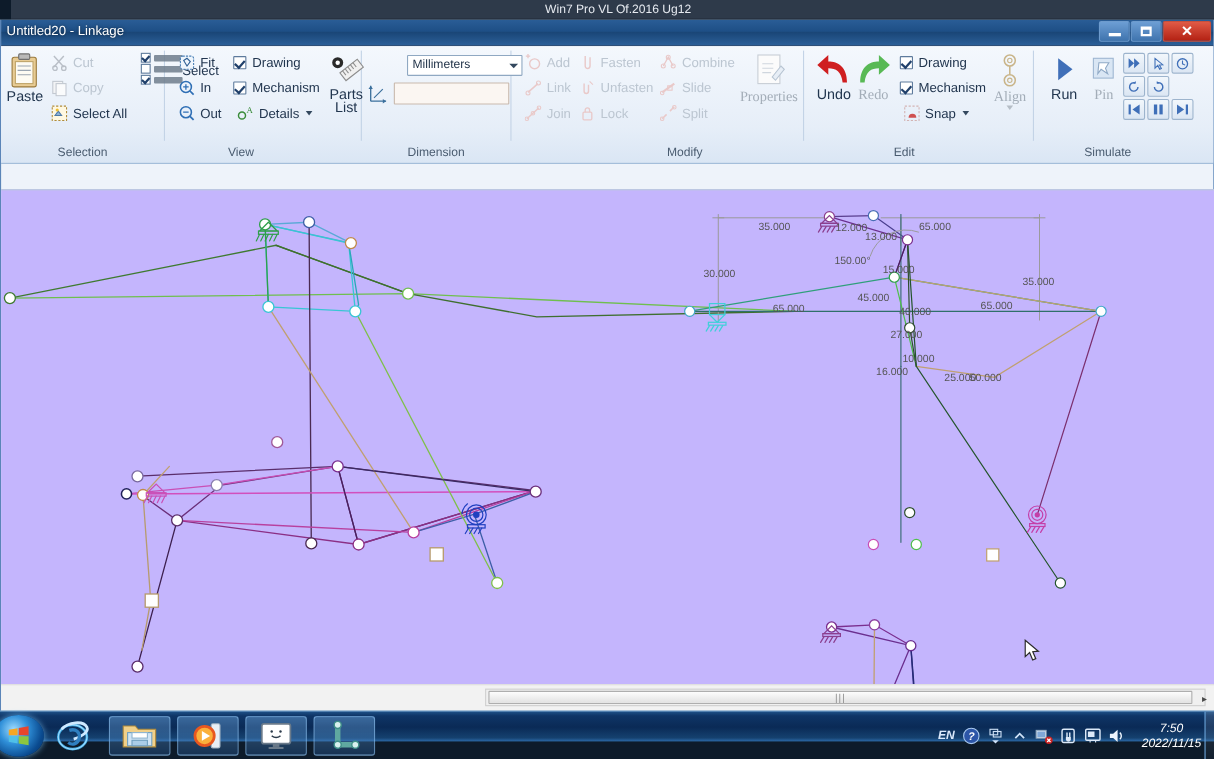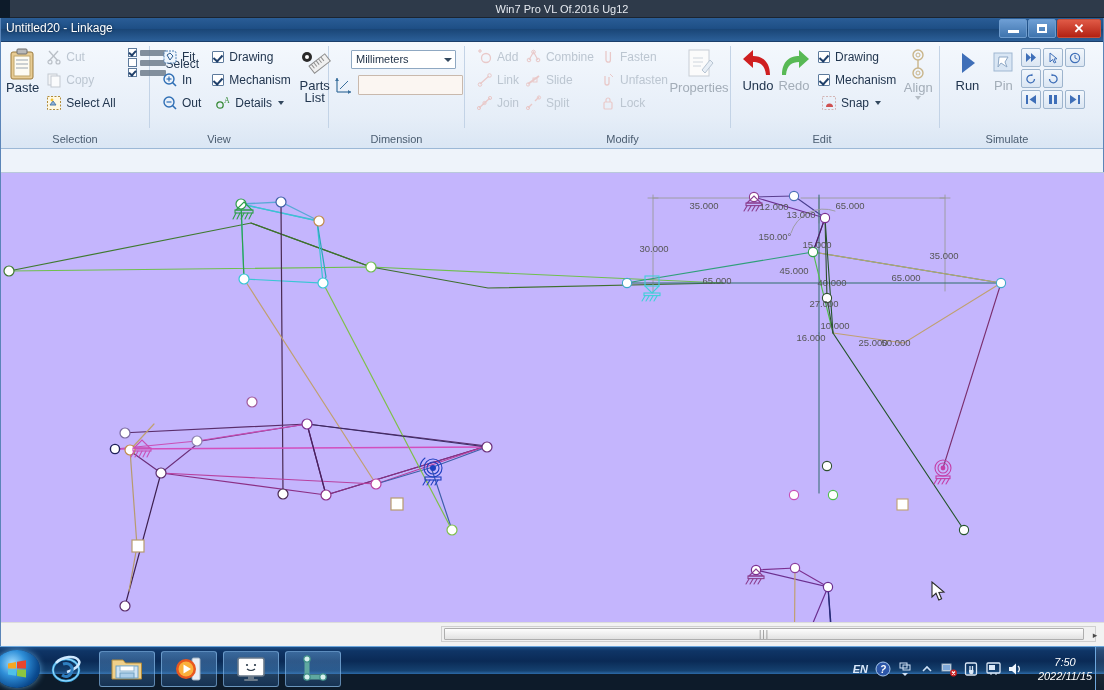--- a/index.html
+++ b/index.html
@@ -100,21 +100,21 @@
     height: 16px; line-height: 14px; text-align: center;
     font-size: 11px; color: #4a5c70;
   }
   .rsep { width: 1px; margin: 4px 0 20px 0; background: #c3d3e6; align-self: stretch; }
 
   .btn-big {
     display: flex; flex-direction: column; align-items: center;
     width: 52px; padding-top: 2px; font-size: 13px; color: #22364f;
     text-align: center; line-height: 12px;
   }
-  .btn-big.disabled { color: #a3adb8; }
+  .btn-big.disabled { color: #a3adb8; font-family: Liberation Serif, serif; }
   .btn-col { display: flex; flex-direction: column; gap: 2px; }
   .btn-sm {
     display: flex; align-items: center; gap: 4px;
     height: 21px; padding: 0 3px; font-size: 12px; color: #22364f;
     white-space: nowrap;
   }
   .btn-sm.disabled { color: #bcc6d1; }
   .ico { width: 16px; height: 16px; flex: none; display: block; }
 
   .chk { display: flex; align-items: center; gap: 5px; height: 21px; font-size: 12px; color: #22364f; }
@@ -386,21 +386,21 @@
             <span>List</span>
           </div>
         </div>
         <div class="rlabel" style="padding-right:40px">View</div>
       </div>
 
       <div class="rsep"></div>
 
       <div class="rgroup" style="width:135px">
         <div class="rbody" style="flex-direction:column;padding-top:8px">
-          <div class="combo" style="margin-left:17px">
+          <div class="combo" style="margin-left:36px">
             <span>Millimeters</span>
             <span class="arrow"></span>
           </div>
           <div style="display:flex;align-items:center;gap:4px;margin-top:6px">
             <svg class="ico" style="width:20px;height:20px" viewBox="0 0 20 20">
               <line x1="3" y1="17" x2="3" y2="3" stroke="#3a6f9c" stroke-width="1.2"></line>
               <line x1="3" y1="17" x2="17" y2="17" stroke="#3a6f9c" stroke-width="1.2"></line>
               <path d="M3 3 l-2 3 h4 z" fill="#3a6f9c"></path>
               <path d="M17 17 l-3 -2 v4 z" fill="#3a6f9c"></path>
               <line x1="6" y1="14" x2="14" y2="6" stroke="#3a6f9c"></line>
@@ -439,20 +439,43 @@
                 <circle cx="7.5" cy="8" r="1.6" fill="none" stroke="#e9c9c9"></circle>
                 <circle cx="13" cy="3" r="1.6" fill="none" stroke="#e9c9c9"></circle>
               </svg>
               <span>Join</span>
             </div>
           </div>
 
           <div class="btn-col" style="width:78px">
             <div class="btn-sm disabled">
               <svg class="ico" viewBox="0 0 16 16">
+                <path d="M6 2 v9 a2.2 2.2 0 0 0 4.4 0 v-8" fill="none" stroke="#e9c9c9" stroke-width="1.3"></path>
+              </svg>
+              <span>Fasten</span>
+            </div>
+            <div class="btn-sm disabled">
+              <svg class="ico" viewBox="0 0 16 16">
+                <path d="M5 4 v7 a2 2 0 0 0 4 0 v-6" fill="none" stroke="#e9c9c9" stroke-width="1.3"></path>
+                <line x1="10" y1="2" x2="13" y2="5" stroke="#e9c9c9"></line>
+              </svg>
+              <span>Unfasten</span>
+            </div>
+            <div class="btn-sm disabled">
+              <svg class="ico" viewBox="0 0 16 16">
+                <rect x="4" y="7" width="8" height="7" rx="1" fill="none" stroke="#e9c9c9" stroke-width="1.2"></rect>
+                <path d="M6 7 V5 a2 2 0 0 1 4 0 v2" fill="none" stroke="#e9c9c9" stroke-width="1.2"></path>
+              </svg>
+              <span>Lock</span>
+            </div>
+          </div>
+
+          <div class="btn-col" style="width:78px">
+            <div class="btn-sm disabled">
+              <svg class="ico" viewBox="0 0 16 16">
                 <circle cx="3" cy="11" r="1.8" fill="none" stroke="#e9c9c9"></circle>
                 <circle cx="12" cy="11" r="1.8" fill="none" stroke="#e9c9c9"></circle>
                 <circle cx="7.5" cy="3" r="1.8" fill="none" stroke="#e9c9c9"></circle>
                 <path d="M3 11 L7.5 3 L12 11" fill="none" stroke="#e9c9c9" stroke-width="1.2"></path>
               </svg>
               <span>Combine</span>
             </div>
             <div class="btn-sm disabled">
               <svg class="ico" viewBox="0 0 16 16">
                 <line x1="2" y1="12" x2="13" y2="4" stroke="#e9c9c9" stroke-width="2"></line>
@@ -462,43 +485,20 @@
               <span>Slide</span>
             </div>
             <div class="btn-sm disabled">
               <svg class="ico" viewBox="0 0 16 16">
                 <line x1="2" y1="13" x2="6" y2="9" stroke="#e9c9c9" stroke-width="1.4"></line>
                 <line x1="9" y1="6" x2="13" y2="2" stroke="#e9c9c9" stroke-width="1.4"></line>
                 <circle cx="2" cy="13" r="1.6" fill="none" stroke="#e9c9c9"></circle>
                 <circle cx="13" cy="2.5" r="1.6" fill="none" stroke="#e9c9c9"></circle>
               </svg>
               <span>Split</span>
-            </div>
-          </div>
-
-          <div class="btn-col" style="width:78px">
-            <div class="btn-sm disabled">
-              <svg class="ico" viewBox="0 0 16 16">
-                <path d="M6 2 v9 a2.2 2.2 0 0 0 4.4 0 v-8" fill="none" stroke="#e9c9c9" stroke-width="1.3"></path>
-              </svg>
-              <span>Fasten</span>
-            </div>
-            <div class="btn-sm disabled">
-              <svg class="ico" viewBox="0 0 16 16">
-                <path d="M5 4 v7 a2 2 0 0 0 4 0 v-6" fill="none" stroke="#e9c9c9" stroke-width="1.3"></path>
-                <line x1="10" y1="2" x2="13" y2="5" stroke="#e9c9c9"></line>
-              </svg>
-              <span>Unfasten</span>
-            </div>
-            <div class="btn-sm disabled">
-              <svg class="ico" viewBox="0 0 16 16">
-                <rect x="4" y="7" width="8" height="7" rx="1" fill="none" stroke="#e9c9c9" stroke-width="1.2"></rect>
-                <path d="M6 7 V5 a2 2 0 0 1 4 0 v2" fill="none" stroke="#e9c9c9" stroke-width="1.2"></path>
-              </svg>
-              <span>Lock</span>
             </div>
           </div>
 
           <div class="btn-big disabled" style="width:52px;margin-left:2px">
             <svg class="ico" style="width:32px;height:34px" viewBox="0 0 32 34">
               <rect x="6" y="2" width="20" height="26" fill="#fbfbfb" stroke="#c8ced6"></rect>
               <line x1="10" y1="10" x2="20" y2="10" stroke="#cfd6de"></line>
               <line x1="10" y1="14" x2="20" y2="14" stroke="#cfd6de"></line>
               <line x1="10" y1="18" x2="18" y2="18" stroke="#cfd6de"></line>
               <path d="M19 22 L27 12 L30 15 L22 25 Z" fill="#e7eef6" stroke="#b7c4d2"></path>

